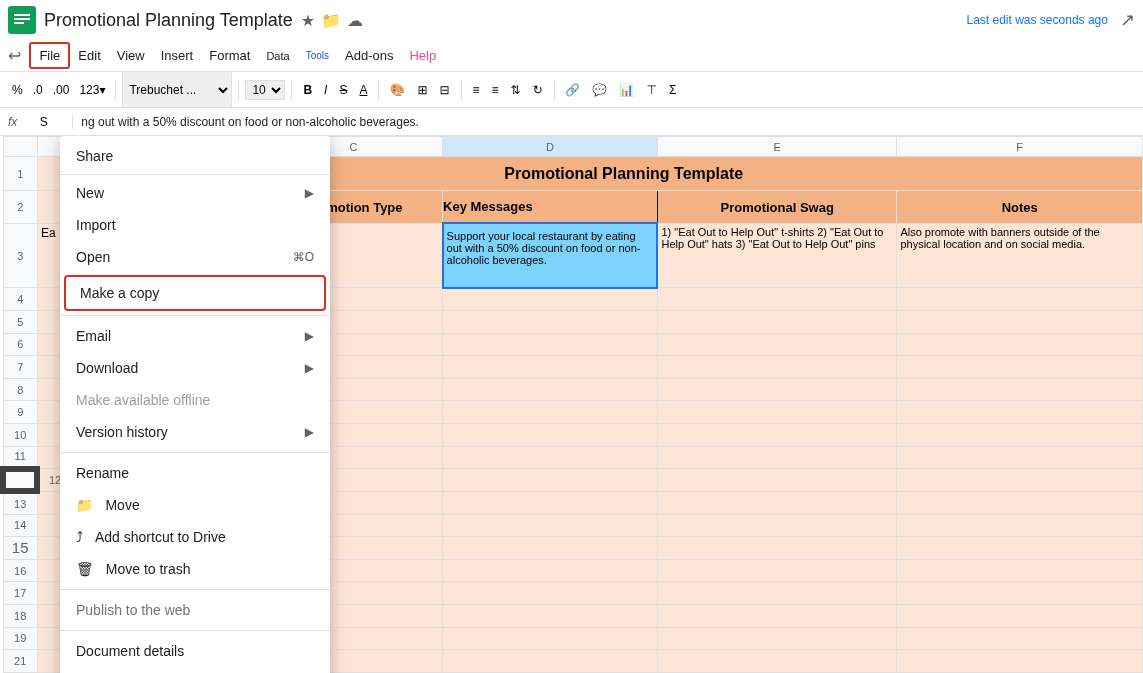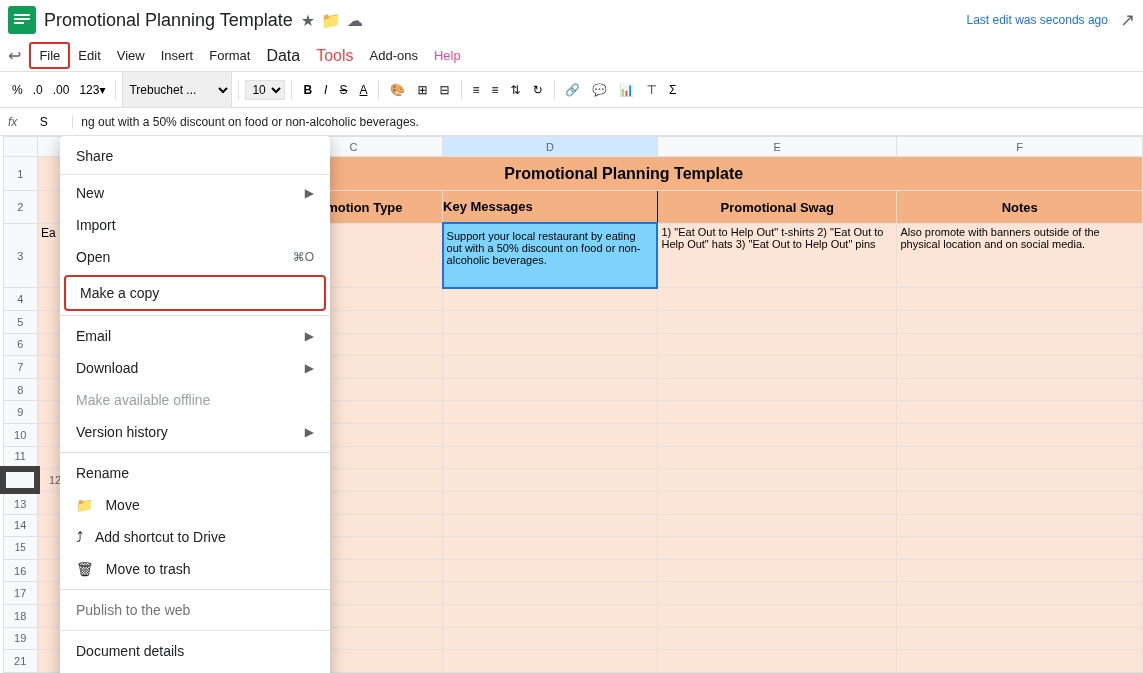--- a/index.html
+++ b/index.html
@@ -36,24 +36,24 @@
   </div>
   <div style="padding:4px 8px; font-size:13px; color:#202124; cursor:pointer; border-radius:3px;">
     <span>View</span>
   </div>
   <div style="padding:4px 8px; font-size:13px; color:#202124; cursor:pointer; border-radius:3px;">
     <span>Insert</span>
   </div>
   <div style="padding:4px 8px; font-size:13px; color:#202124; cursor:pointer; border-radius:3px;">
     <span>Format</span>
   </div>
-  <div style="padding:4px 8px; font-size:16px; color:#202124; cursor:pointer; border-radius:3px;">
+  <div style="padding:4px 8px; font-size:11px; color:#202124; cursor:pointer; border-radius:3px;">
     <span>Data</span>
   </div>
-  <div style="padding:4px 8px; font-size:16px; color:#ef4444; cursor:pointer; border-radius:3px;">
+  <div style="padding:4px 8px; font-size:10px; color:#1d4ed8; cursor:pointer; border-radius:3px;">
     <span>Tools</span>
   </div>
   <div style="padding:4px 8px; font-size:13px; color:#202124; cursor:pointer; border-radius:3px;">
     <span>Add-ons</span>
   </div>
   <div style="padding:4px 8px; font-size:13px; color:#ec4899; cursor:pointer; border-radius:3px;">
     <span>Help</span>
   </div>
 </div>
 
@@ -245,21 +245,21 @@
         <tr>
             <td style="background:#f8f9fa; text-align:center; font-size:11px; color:#5f6368; border:1px solid #e0e0e0; height:21px;">14</td>
             <td style="border:1px solid #e0e0e0; background:#fce4d6;"></td>
             <td style="border:1px solid #e0e0e0; background:#fce4d6;"></td>
             <td style="border:1px solid #e0e0e0; background:#fce4d6;"></td>
             <td style="border:1px solid #e0e0e0; background:#fce4d6;"></td>
             <td style="border:1px solid #e0e0e0; background:#fce4d6;"></td>
             <td style="border:1px solid #e0e0e0; background:#fce4d6;"></td>
           </tr>
         <tr>
-            <td style="background:#f8f9fa; text-align:center; font-size:10px; color:#5f6368; border:1px solid #e0e0e0; height:21px;">15</td>
+            <td style="background:#f8f9fa; text-align:center; font-size:15px; color:#5f6368; border:1px solid #e0e0e0; height:21px;">15</td>
             <td style="border:1px solid #e0e0e0; background:#fce4d6;"></td>
             <td style="border:1px solid #e0e0e0; background:#fce4d6;"></td>
             <td style="border:1px solid #e0e0e0; background:#fce4d6;"></td>
             <td style="border:1px solid #e0e0e0; background:#fce4d6;"></td>
             <td style="border:1px solid #e0e0e0; background:#fce4d6;"></td>
             <td style="border:1px solid #e0e0e0; background:#fce4d6;"></td>
           </tr>
         <tr>
             <td style="background:#f8f9fa; text-align:center; font-size:11px; color:#5f6368; border:1px solid #e0e0e0; height:21px;">16</td>
             <td style="border:1px solid #e0e0e0; background:#fce4d6;"></td>

